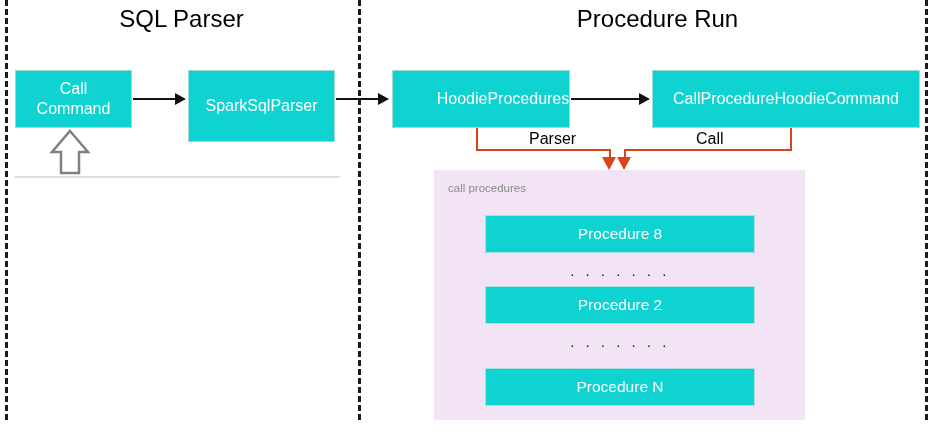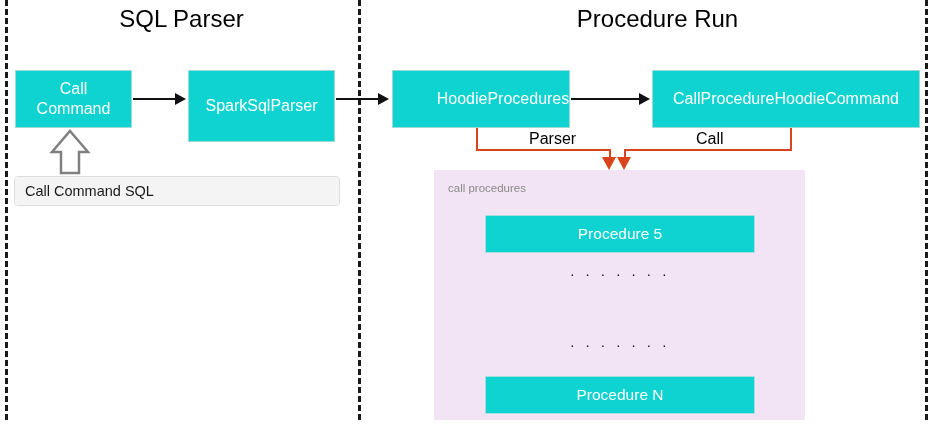--- a/index.html
+++ b/index.html
@@ -167,21 +167,20 @@
   <div class="arrow-line" style="left:336px; top:98px; width:42px;"></div>
   <div class="arrow-head" style="left:378px; top:93px;"></div>
 
   <div class="block-arrow" style="left:48px; top:128px;">
     <svg width="44" height="48" viewBox="0 0 44 48">
       <polygon points="22,3 40,24 31,24 31,45 13,45 13,24 4,24" fill="#ffffff" stroke="#808080" stroke-width="2.5" stroke-linejoin="miter"></polygon>
     </svg>
   </div>
 
   <div class="sqltable" style="left:14px; top:176px; width:326px;">
-    <div class="sqlrow header">Call Command SQL</div>
   </div>
 
   <div class="tealbox" style="left:392px; top:70px; width:178px; height:58px;padding-left:44px;">HoodieProcedures</div>
 
   <div class="arrow-line" style="left:571px; top:98px; width:68px;"></div>
   <div class="arrow-head" style="left:639px; top:93px;"></div>
 
   <div class="tealbox" style="left:652px; top:70px; width:268px; height:58px;">CallProcedureHoodieCommand</div>
 
   <div class="oline-v" style="left:476px; top:128px; height:22px;"></div>
@@ -193,22 +192,23 @@
   <div class="oline-v" style="left:790px; top:128px; height:22px;"></div>
   <div class="oline-h" style="left:624px; top:149px; width:168px;"></div>
   <div class="oline-v" style="left:624px; top:149px; height:13px;"></div>
   <div class="ohead" style="left:617px; top:157px;"></div>
   <div class="olabel" style="left:692px; top:130px;">Call</div>
 
   <div class="panel" style="left:434px; top:170px; width:371px; height:250px;"></div>
 
   <div class="panel-label" style="left:448px; top:182px;">call procedures</div>
 
-  <div class="procbar" style="left:485px; top:215px; width:270px; height:38px;">Procedure 5</div>
+  <div class="procbar" style="left:485px; top:215px; width:270px; height:38px;">Procedure 8</div>
 
   <div class="dots" style="left:485px; top:262px; width:270px;">. . . . . . .</div>
 
+  <div class="procbar" style="left:485px; top:286px; width:270px; height:38px;">Procedure 2</div>
 
   <div class="dots" style="left:485px; top:333px; width:270px;">. . . . . . .</div>
 
-  <div class="procbar" style="left:485px; top:376px; width:270px; height:38px;">Procedure N</div>
+  <div class="procbar" style="left:485px; top:368px; width:270px; height:38px;">Procedure N</div>
 
 </div>
 
 </body></html>

